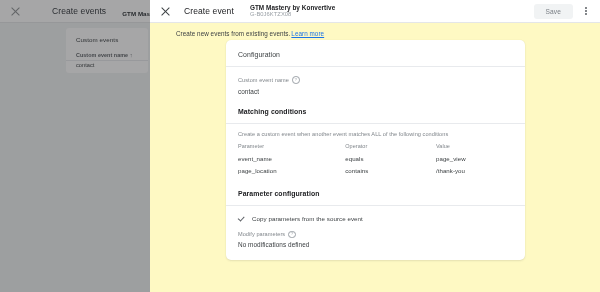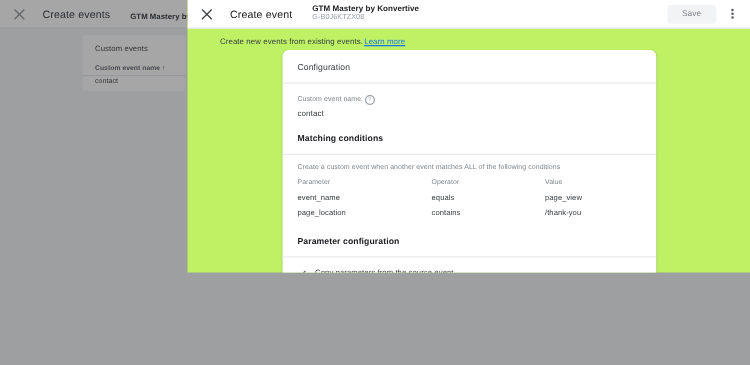--- a/index.html
+++ b/index.html
@@ -45,21 +45,21 @@
     left: 0; top: 5px;
     width: 11px; height: 1px;
     background: #4a4f54;
   }
   .bg-close::before { transform: rotate(45deg); }
   .bg-close::after  { transform: rotate(-45deg); }
 
   .bg-title {
     font-size: 8.5px;
     color: #31363b;
-    margin-left: 13px;
+    margin-left: 31px;
     letter-spacing: .1px;
     white-space: nowrap;
   }
   .bg-prop {
     margin-left: 16px;
     line-height: 1.12;
     white-space: nowrap;
   }
   .bg-prop-name {
     font-size: 6.2px;
@@ -117,22 +117,22 @@
     position: absolute;
     inset: 0;
     background: rgba(32,33,36,.40);
     z-index: 5;
   }
 
   
   .modal {
     position: absolute;
     left: 150px; top: 0;
-    width: 450px; height: 218px;
-    background: #bef264;
+    width: 450px; height: 292px;
+    background: #fef9c3;
     z-index: 10;
     overflow: hidden;
   }
   .modal-header {
     height: 23px;
     background: #ffffff;
     border-bottom: 1px solid #e4e6e8;
     display: flex;
     align-items: center;
     box-sizing: border-box;

